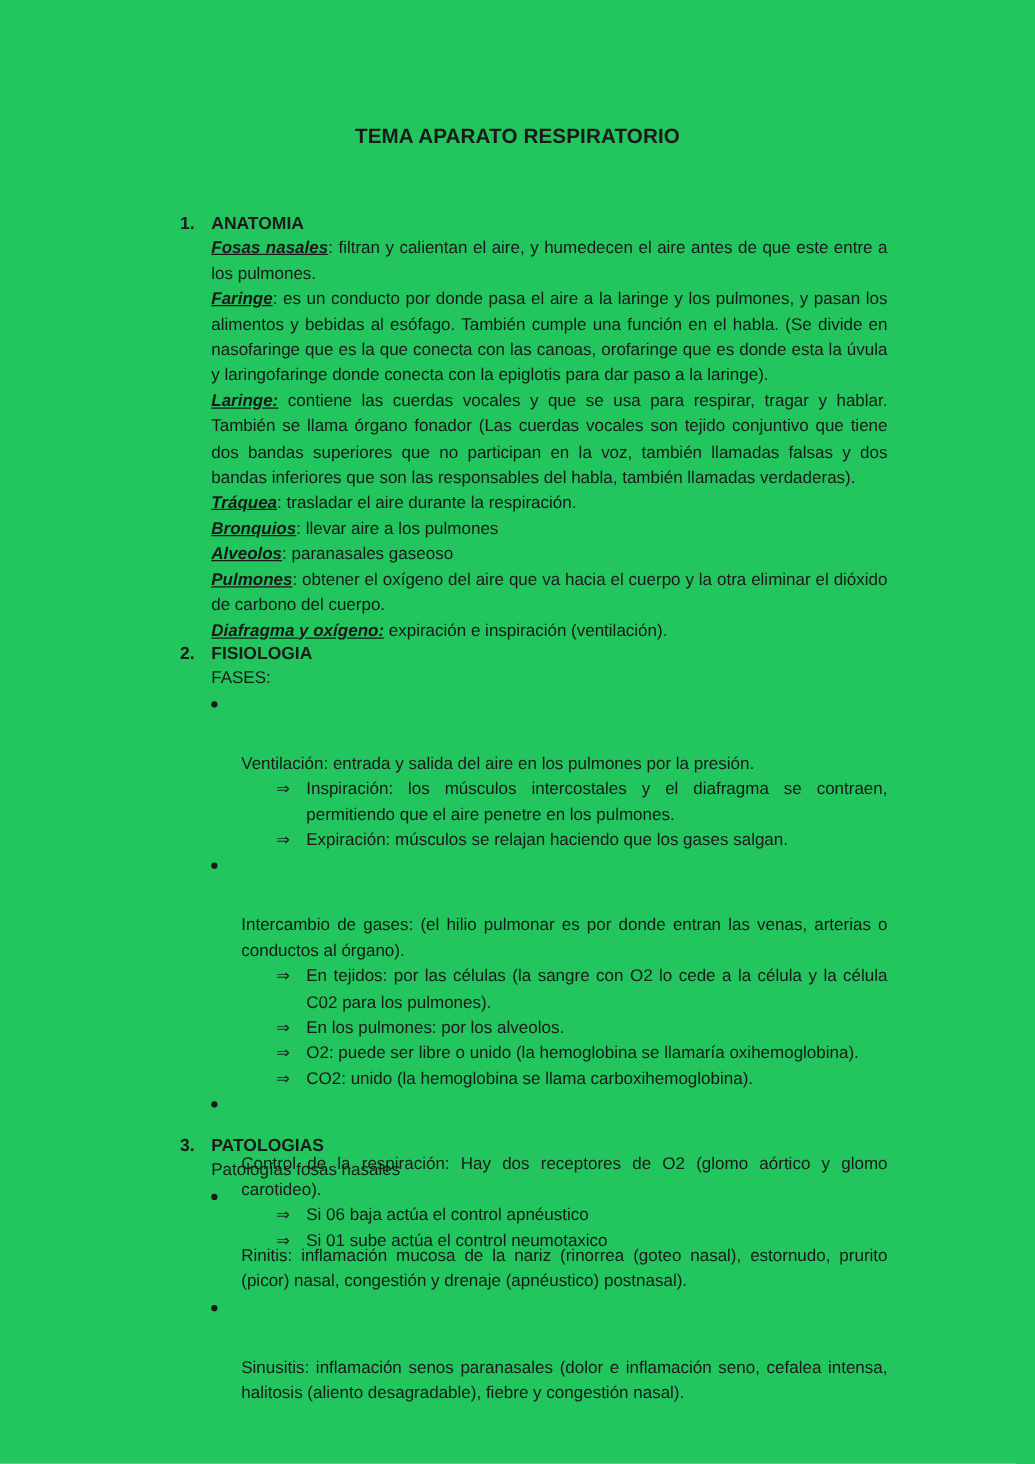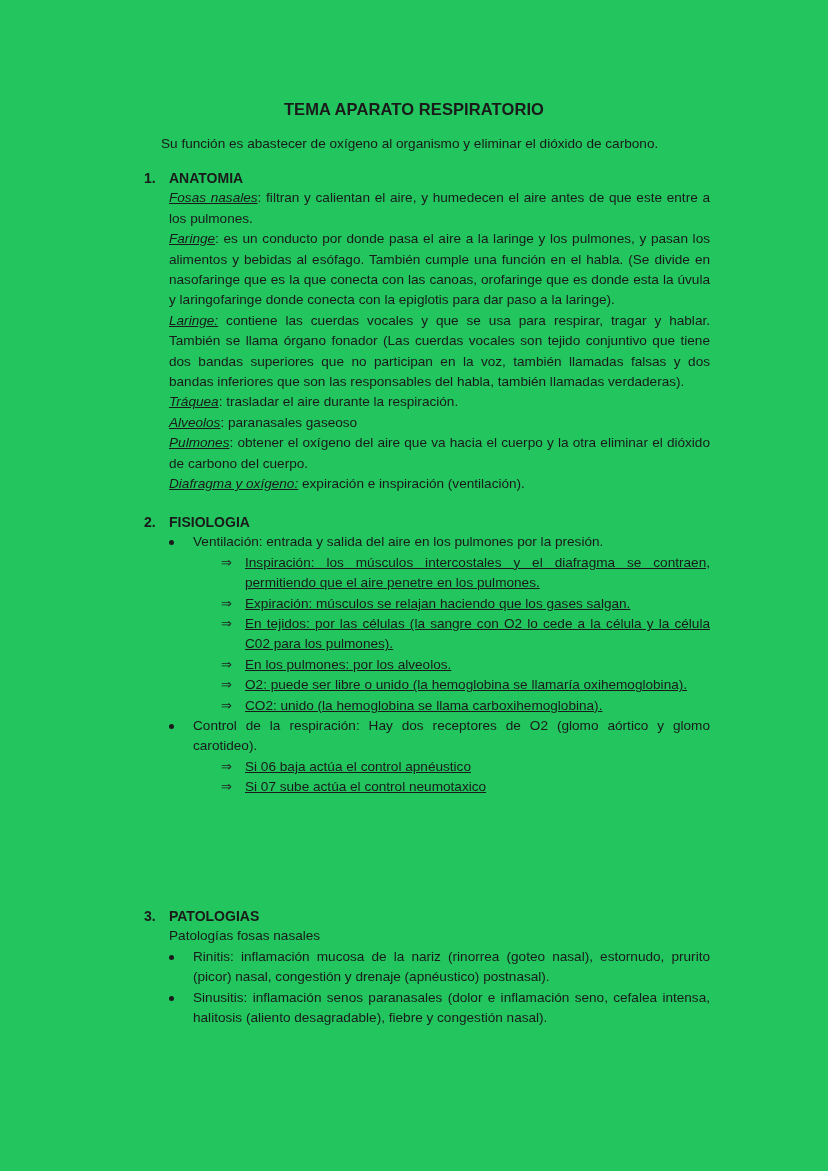--- a/index.html
+++ b/index.html
@@ -14,76 +14,81 @@
       font-weight: bold; font-size: 16.5px; letter-spacing: 0.1px;
     }
     .intro {
       position: absolute; top: 136px; left: 161px; font-size: 13.6px;
     }
     .section { position: absolute; left: 144px; width: 566px; font-size: 13.6px; line-height: 20.4px; }
     .sec-head { font-weight: bold; font-size: 14px; display: flex; }
     .sec-num { width: 25px; display: inline-block; }
     .body { margin-left: 25px; }
     .p { margin: 0; text-align: justify; }
-    .term { font-style: italic; text-decoration: underline; }
+    .term { font-style: italic; text-decoration: underline; font-weight: bold; }
     .subtitle-it { }
     .bullet-row { display: flex; margin-left: 22px; }
     .bullet-dot { width: 27px; flex: none; position: relative; }
     .bullet-dot::before {
       content: ""; position: absolute; left: 3px; top: 8px; width: 5px; height: 5px;
       border-radius: 50%; background: #1a1a1a;
     }
-    .bullet-text { flex: 1; text-align: justify; }
+    .bullet-text { flex: 1; text-align: justify; margin-top: 48px; }
     .arrow-row { display: flex; margin-left: 77px; }
     .arrow { width: 24px; flex: none; font-size: 13px; color: #222; }
-    .arrow-text { flex: 1; text-align: justify; text-decoration: underline; }
+    .arrow-text { flex: 1; text-align: justify; }
   </style>
 </head>
 <body>
 
 <div class="page">
 
   <div class="title">TEMA APARATO RESPIRATORIO</div>
-  <div class="intro">Su función es abastecer de oxígeno al organismo y eliminar el dióxido de carbono.</div>
 
   <div class="section" style="top:168px;">
     <div class="sec-head">
       <span class="sec-num">1.</span>
       <span>ANATOMIA</span>
     </div>
     <div class="body">
       <p class="p"><span class="term">Fosas nasales</span><span>:</span><span> filtran y calientan el aire, y humedecen el aire antes de que este entre a los pulmones.</span></p>
       <p class="p"><span class="term">Faringe</span><span>:</span><span> es un conducto por donde pasa el aire a la laringe y los pulmones, y pasan los alimentos y bebidas al esófago. También cumple una función en el habla. (Se divide en nasofaringe que es la que conecta con las canoas, orofaringe que es donde esta la úvula y laringofaringe donde conecta con la epiglotis para dar paso a la laringe).</span></p>
       <p class="p"><span class="term">Laringe:</span><span></span><span> contiene las cuerdas vocales y que se usa para respirar, tragar y hablar. También se llama órgano fonador (Las cuerdas vocales son tejido conjuntivo que tiene dos bandas superiores que no participan en la voz, también llamadas falsas y dos bandas inferiores que son las responsables del habla, también llamadas verdaderas).</span></p>
       <p class="p"><span class="term">Tráquea</span><span>:</span><span> trasladar el aire durante la respiración.</span></p>
+      <p class="p"><span class="term">Bronquios</span><span>:</span><span> llevar aire a los pulmones</span></p>
       <p class="p"><span class="term">Alveolos</span><span>:</span><span> paranasales gaseoso</span></p>
       <p class="p"><span class="term">Pulmones</span><span>:</span><span> obtener el oxígeno del aire que va hacia el cuerpo y la otra eliminar el dióxido de carbono del cuerpo.</span></p>
       <p class="p"><span class="term">Diafragma y oxígeno:</span><span></span><span> expiración e inspiración (ventilación).</span></p>
     </div>
   </div>
 
   <div class="section" style="top:512px;">
     <div class="sec-head">
       <span class="sec-num">2.</span>
       <span>FISIOLOGIA</span>
     </div>
+    <div class="body">FASES:</div>
 
     <div class="bullet-row">
       <span class="bullet-dot"></span>
       <span class="bullet-text">Ventilación: entrada y salida del aire en los pulmones por la presión.</span>
     </div>
     <div class="arrow-row">
       <span class="arrow">⇒</span>
       <span class="arrow-text">Inspiración: los músculos intercostales y el diafragma se contraen, permitiendo que el aire penetre en los pulmones.</span>
     </div>
     <div class="arrow-row">
       <span class="arrow">⇒</span>
       <span class="arrow-text">Expiración: músculos se relajan haciendo que los gases salgan.</span>
     </div>
 
+    <div class="bullet-row">
+      <span class="bullet-dot"></span>
+      <span class="bullet-text">Intercambio de gases: (el hilio pulmonar es por donde entran las venas, arterias o conductos al órgano).</span>
+    </div>
     <div class="arrow-row">
       <span class="arrow">⇒</span>
       <span class="arrow-text">En tejidos: por las células (la sangre con O2 lo cede a la célula y la célula C02 para los pulmones).</span>
     </div>
     <div class="arrow-row">
       <span class="arrow">⇒</span>
       <span class="arrow-text">En los pulmones: por los alveolos.</span>
     </div>
 
     <div class="arrow-row">
@@ -98,21 +103,21 @@
     <div class="bullet-row">
       <span class="bullet-dot"></span>
       <span class="bullet-text">Control de la respiración: Hay dos receptores de O2 (glomo aórtico y glomo carotideo).</span>
     </div>
     <div class="arrow-row">
       <span class="arrow">⇒</span>
       <span class="arrow-text">Si 06 baja actúa el control apnéustico</span>
     </div>
     <div class="arrow-row">
       <span class="arrow">⇒</span>
-      <span class="arrow-text">Si 07 sube actúa el control neumotaxico</span>
+      <span class="arrow-text">Si 01 sube actúa el control neumotaxico</span>
     </div>
   </div>
 
   <div class="section" style="top:906px;">
     <div class="sec-head">
       <span class="sec-num">3.</span>
       <span>PATOLOGIAS</span>
     </div>
     <div class="body subtitle-it">Patologías fosas nasales</div>
 

